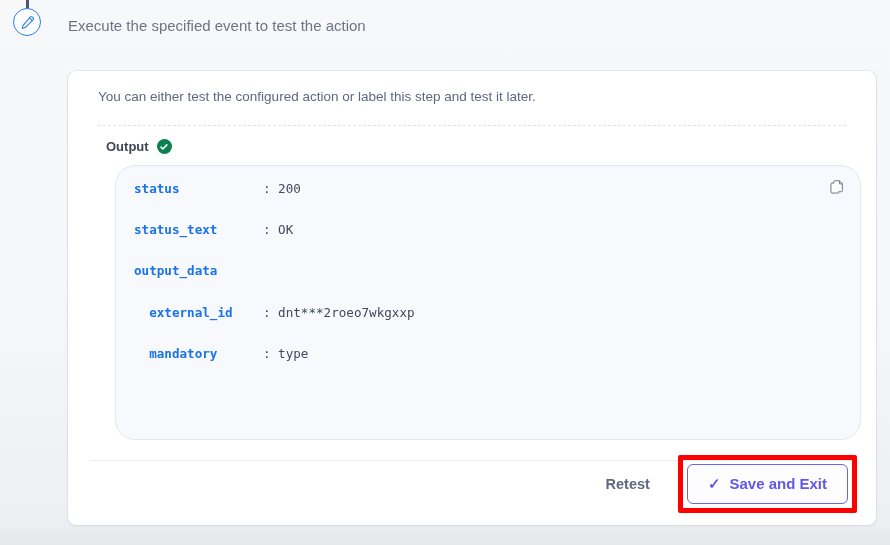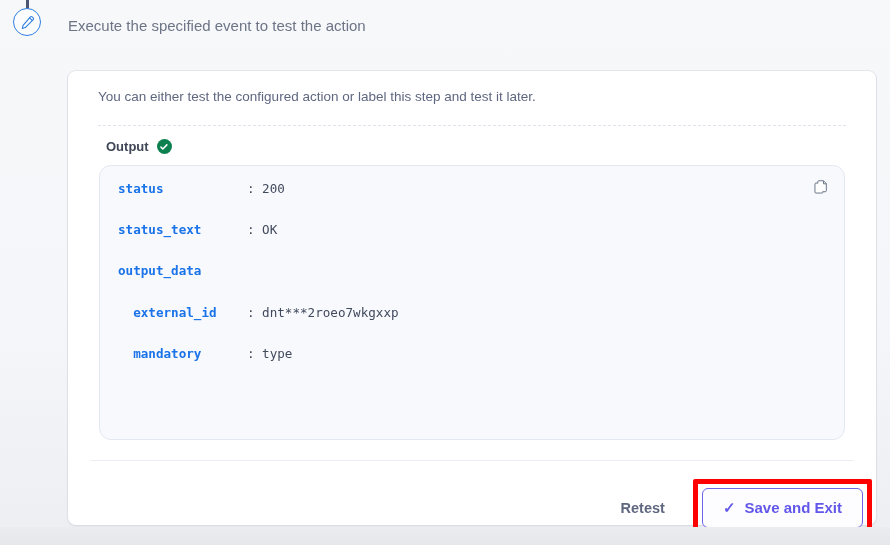--- a/index.html
+++ b/index.html
@@ -129,27 +129,27 @@
     background: #0d8050;
     display: flex;
     align-items: center;
     justify-content: center;
   }
   .success-dot svg { display: block; }
 
   
   .code-block {
     position: absolute;
-    left: 31px;
+    left: 47px;
     top: 94px;
     width: 746px;
     height: 275px;
     background: #f7f9fc;
     border: 1px solid #e3e8f0;
-    border-radius: 12px;
+    border-radius: 20px;
     box-sizing: border-box;
     overflow: hidden;
   }
   .code-inner {
     padding: 13px 18px 12px 18px;
     font-family: "DejaVu Sans Mono", "Liberation Mono", monospace;
     font-size: 12.6px;
     line-height: 20.6px;
     color: #3b4354;
     white-space: pre;
@@ -178,27 +178,27 @@
     position: absolute;
     left: 22px;
     top: 389px;
     width: 764px;
     height: 0;
     border-top: 1px solid #eceef3;
   }
   .footer {
     position: absolute;
     left: 0;
-    top: 408px;
+    top: 384px;
     width: 808px;
     height: 58px;
     display: flex;
     align-items: center;
     justify-content: flex-end;
-    padding-right: 4px;
+    padding-right: 19px;
     box-sizing: border-box;
     gap: 18px;
   }
   .btn-retest {
     font-size: 14.5px;
     font-weight: bold;
     color: #5f6780;
     background: transparent;
     border: none;
     padding: 6px 10px;

